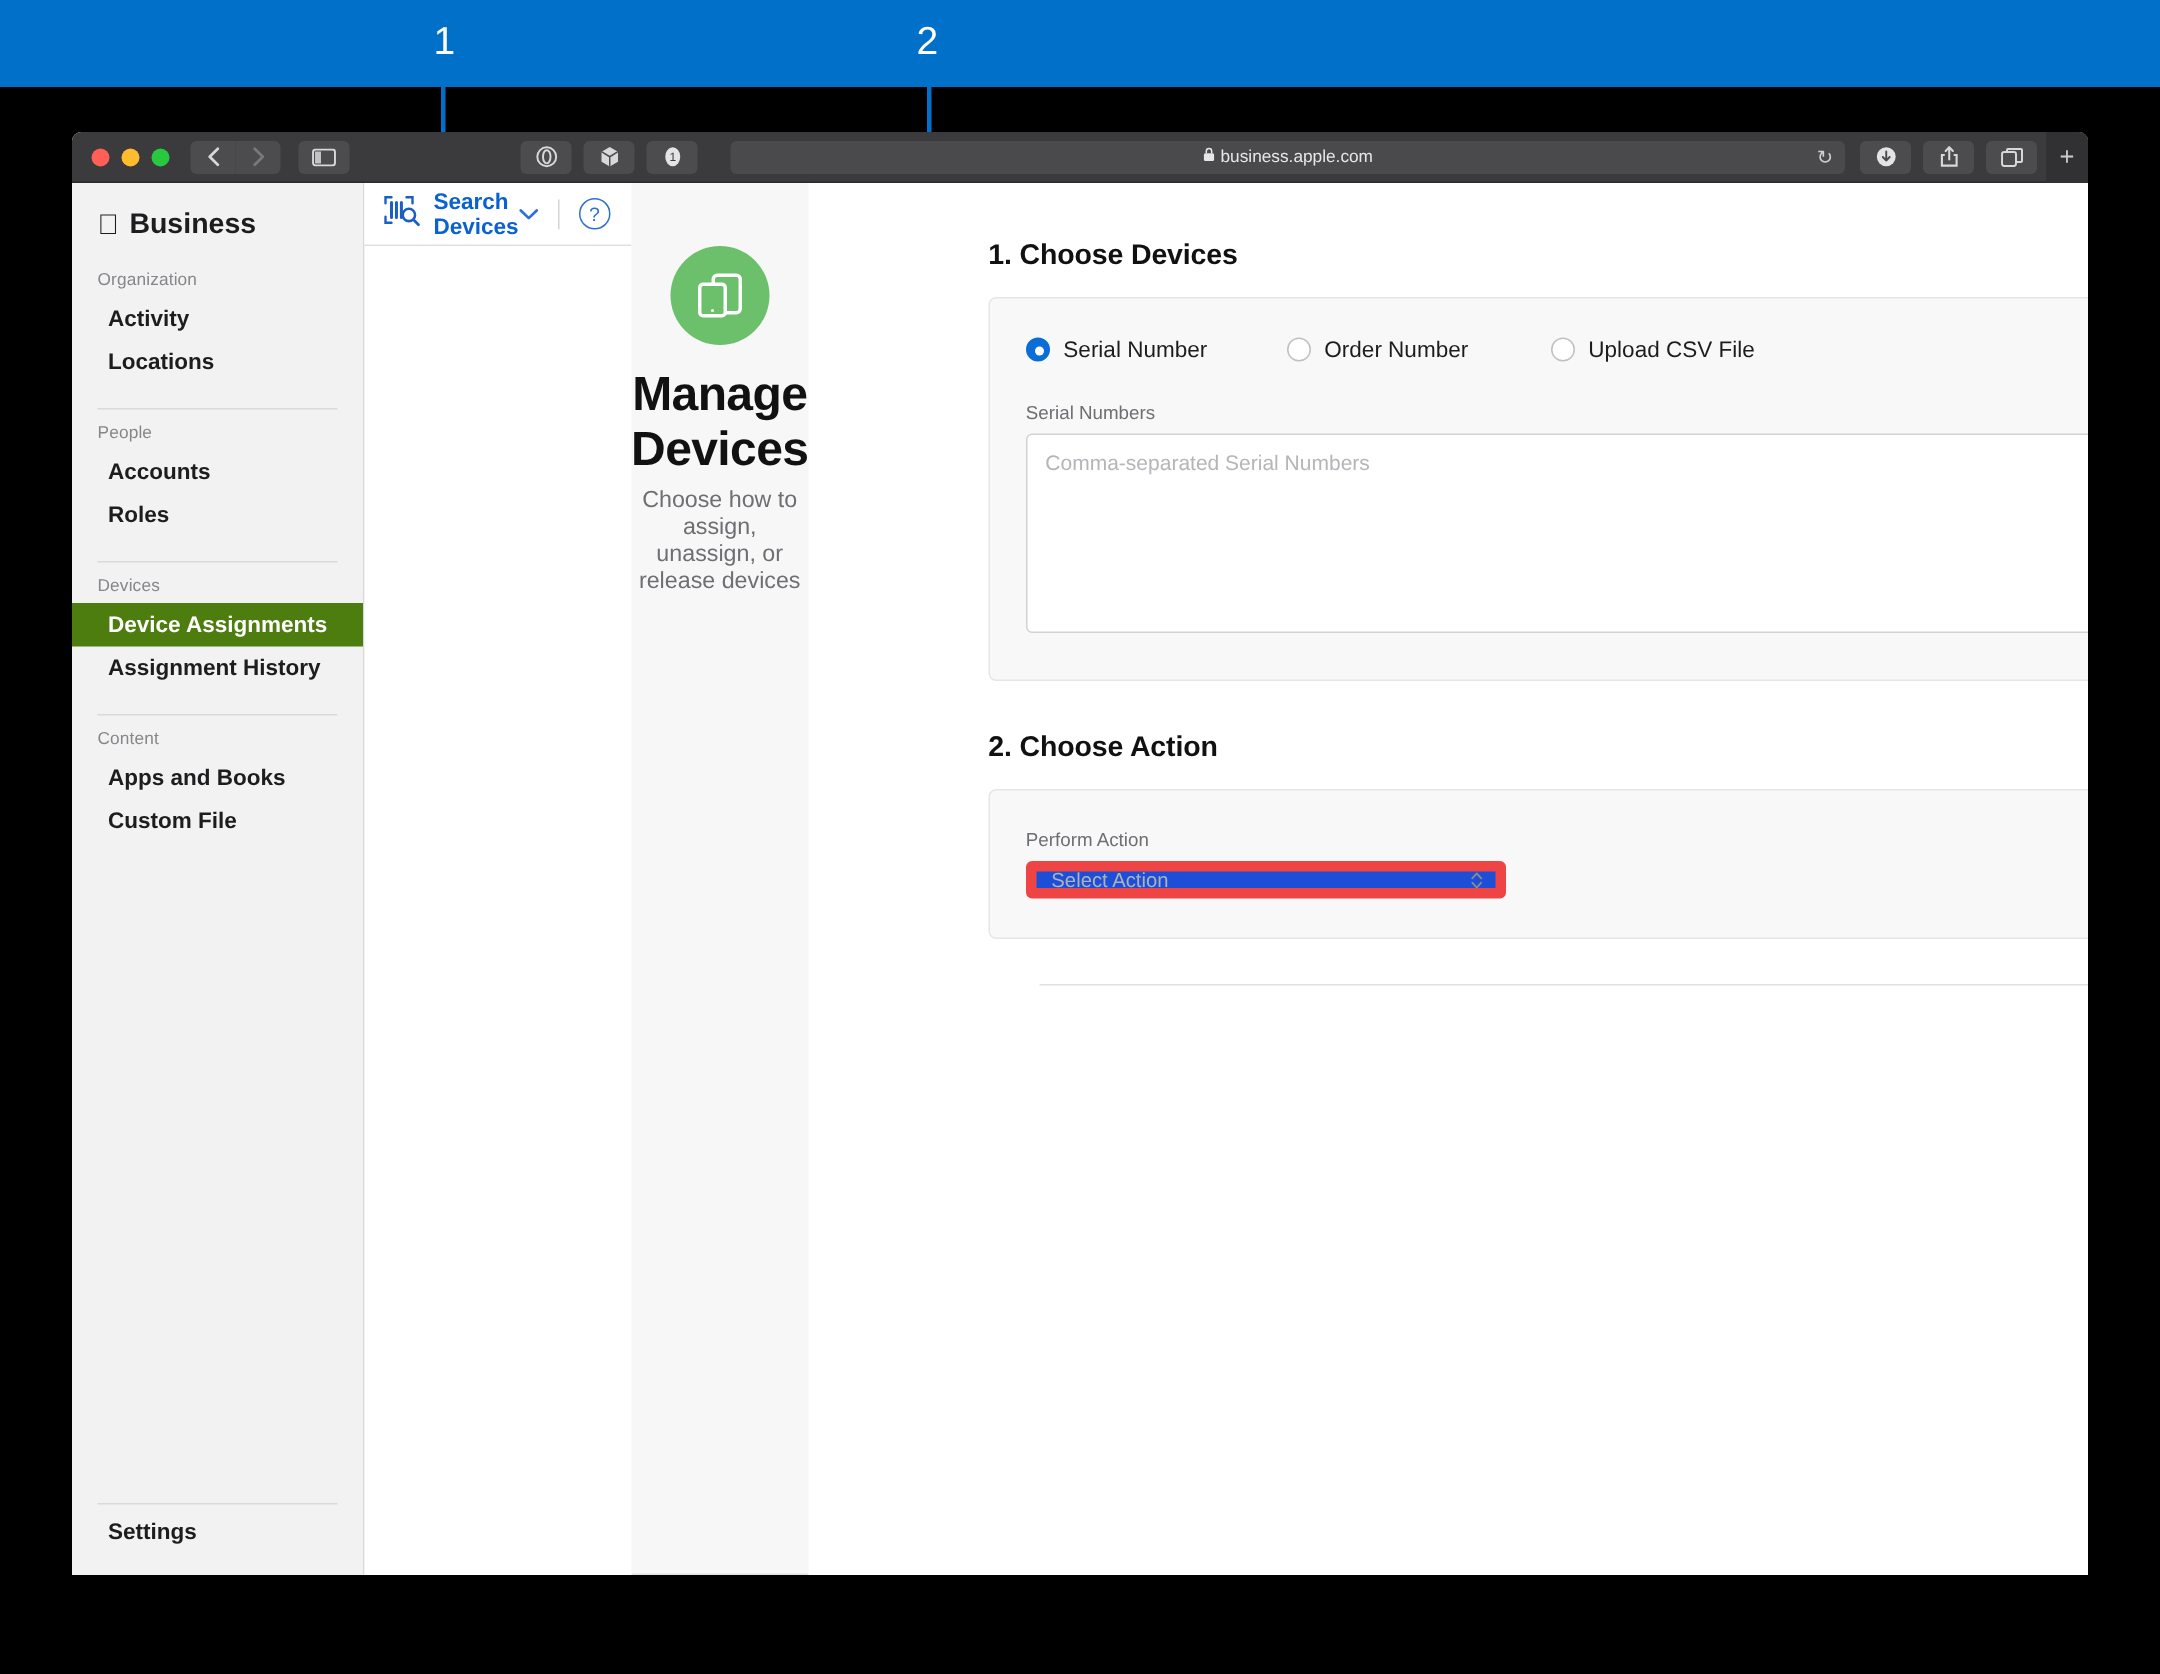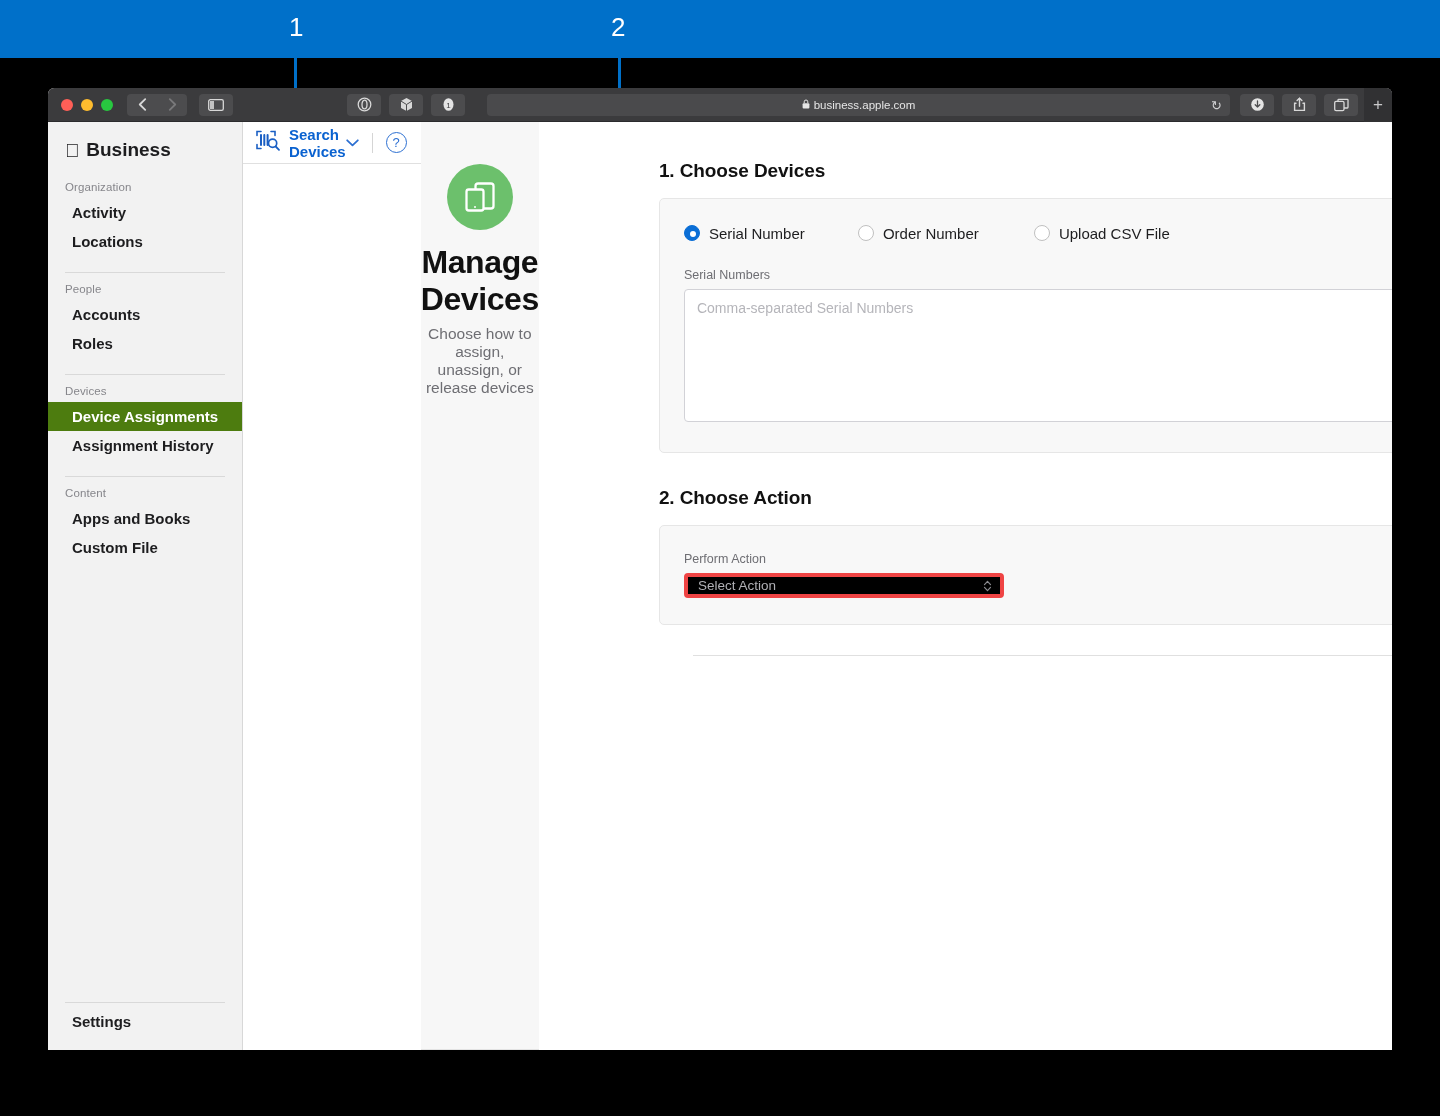--- a/index.html
+++ b/index.html
@@ -196,22 +196,22 @@
     background: #fff; padding: 10px 12px;
     font-size: 14px; color: #b5b5ba;
     font-family: "Liberation Sans", sans-serif;
     resize: none;
   }
   .textarea::placeholder { color: #b5b5ba; }
 
   .step2-gap { height: 34px; }
   .select-box {
     width: 320px; height: 25px;
-    border: 4px solid #ef4444; border-radius: 4px;
-    background: #000000; display: flex; align-items: center;
+    border: 7px solid #ef4444; border-radius: 4px;
+    background: #1d4ed8; display: flex; align-items: center;
     padding: 0 8px 0 10px; font-size: 13.5px; color: #b0b0b5;
   }
   .stepper { margin-left: auto; display: flex; flex-direction: column;
              line-height: 6px; color: #8a8a8f; font-size: 9px; }
 
   .divider {
     width: 835px; height: 1px; background: #e0e0e0;
     margin: 30px 0 0 154px;
   }
   .footer-row {

